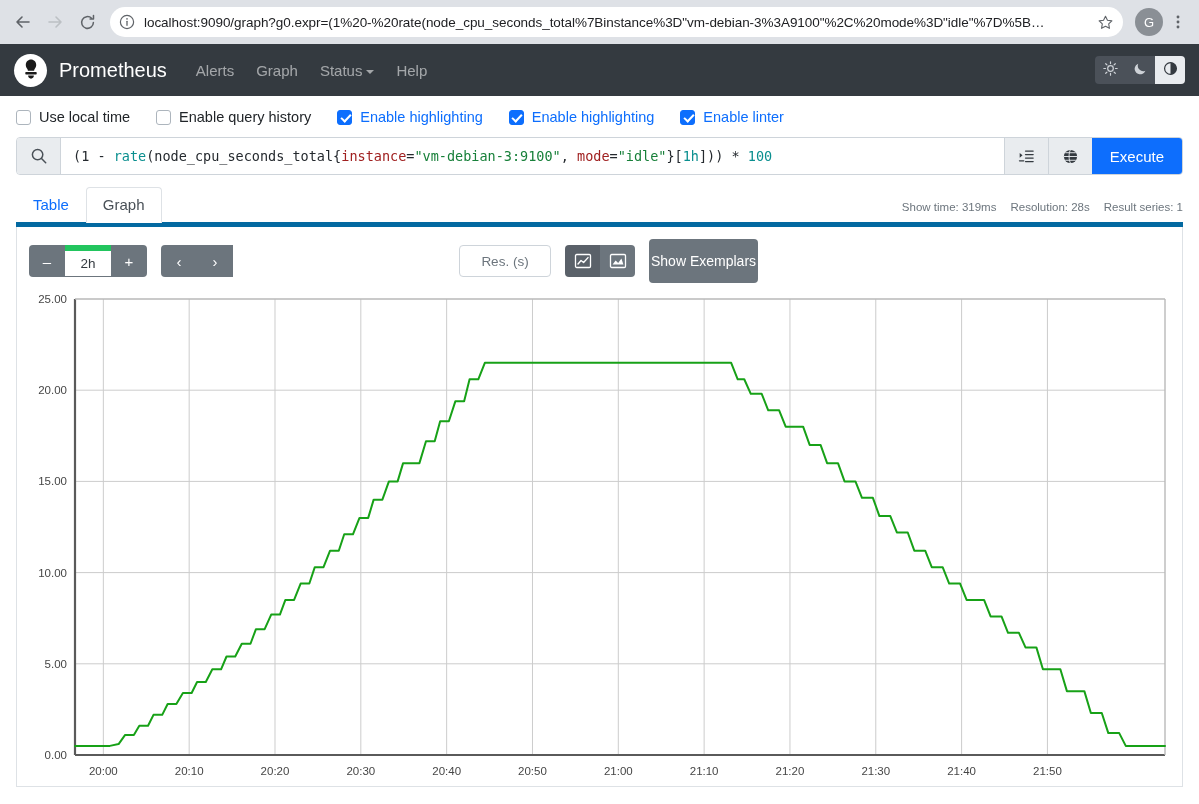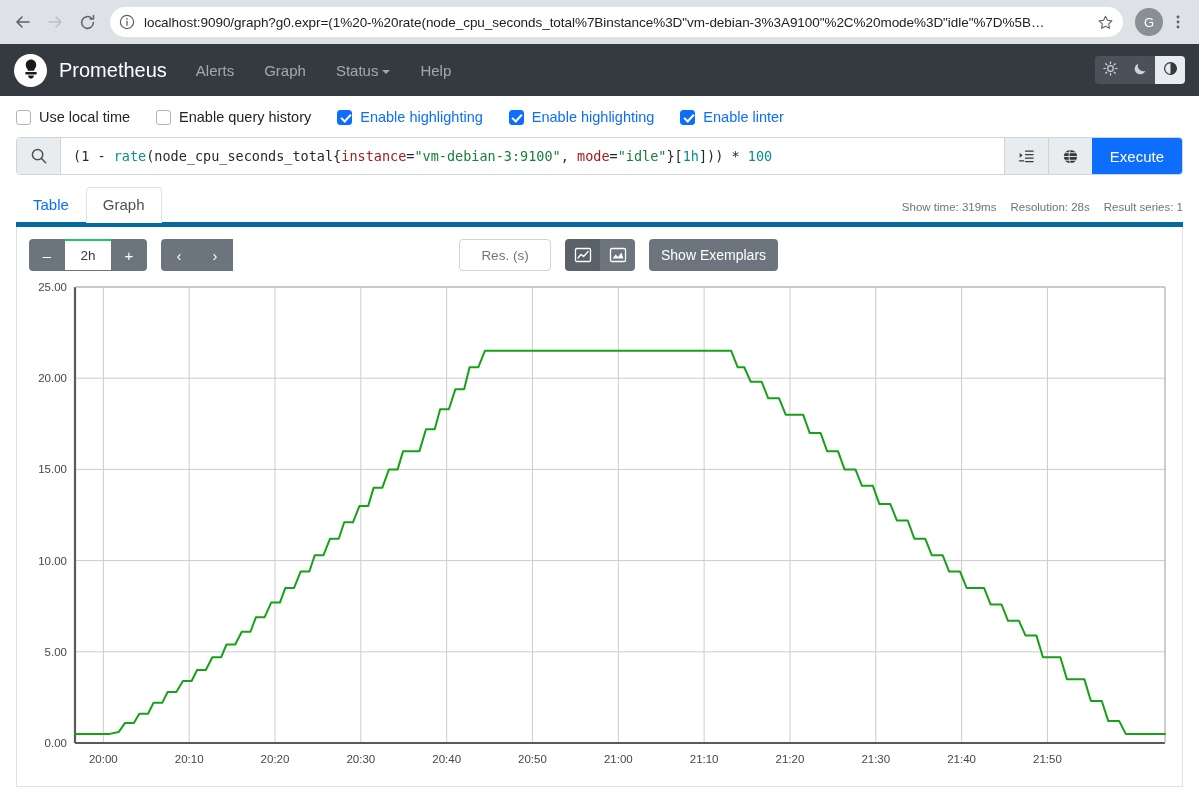--- a/index.html
+++ b/index.html
@@ -100,21 +100,21 @@
     display: flex; align-items: center; justify-content: center;
     flex: 0 0 auto;
   }
   .brand {
     color: #ffffff;
     font-size: 20px;
     margin-left: 12px;
     margin-right: 18px;
     white-space: nowrap;
   }
-  .nav-links { display: flex; align-items: center; gap: 8px; }
+  .nav-links { display: flex; align-items: center; gap: 0; }
   .nav-link {
     color: rgba(255,255,255,0.55);
     font-size: 15px;
     padding: 8px 11px;
     white-space: nowrap;
   }
   .nav-link .caret {
     display: inline-block;
     width: 0; height: 0;
     border-left: 4px solid transparent;
@@ -281,21 +281,21 @@
     background: #6c757d;
     color: #fff;
     height: 32px;
     min-width: 36px;
     display: flex; align-items: center; justify-content: center;
     font-size: 15px;
   }
   .gbtn.light {
     background: #fff;
     color: #343a40;
-    border-top: 2px solid #22c55e;
+    border-top: 6px solid #22c55e;
     border-bottom: 1px solid #6c757d;
   }
   .rangebox {
     min-width: 46px;
     padding: 0 10px;
     font-size: 13.5px;
   }
   .endtime-grp { width: 284px; }
   .endtime-field {
     flex: 1 1 auto;
@@ -313,23 +313,23 @@
     background: #fff;
     color: #6c757d;
     font-size: 13.5px;
     display: flex; align-items: center; justify-content: center;
   }
   .type-grp .gbtn { min-width: 35px; }
   .type-grp .gbtn.sel { background: #5a6169; }
   .exemplar-btn {
     background: #6c757d;
     color: #fff;
-    height: 32px;
+    height: 44px;
     border-radius: 4px;
-    padding: 0 12px;
+    padding: 0 2px;
     font-size: 14px;
     display: flex; align-items: center; justify-content: center;
     white-space: nowrap;
   }
   .chart-area { margin-top: 10px; position: relative; }
   svg.chart { display: block; }
   .ytick, .xtick {
     font-family: "Liberation Sans", sans-serif;
     font-size: 11.5px;
     fill: #464646;

